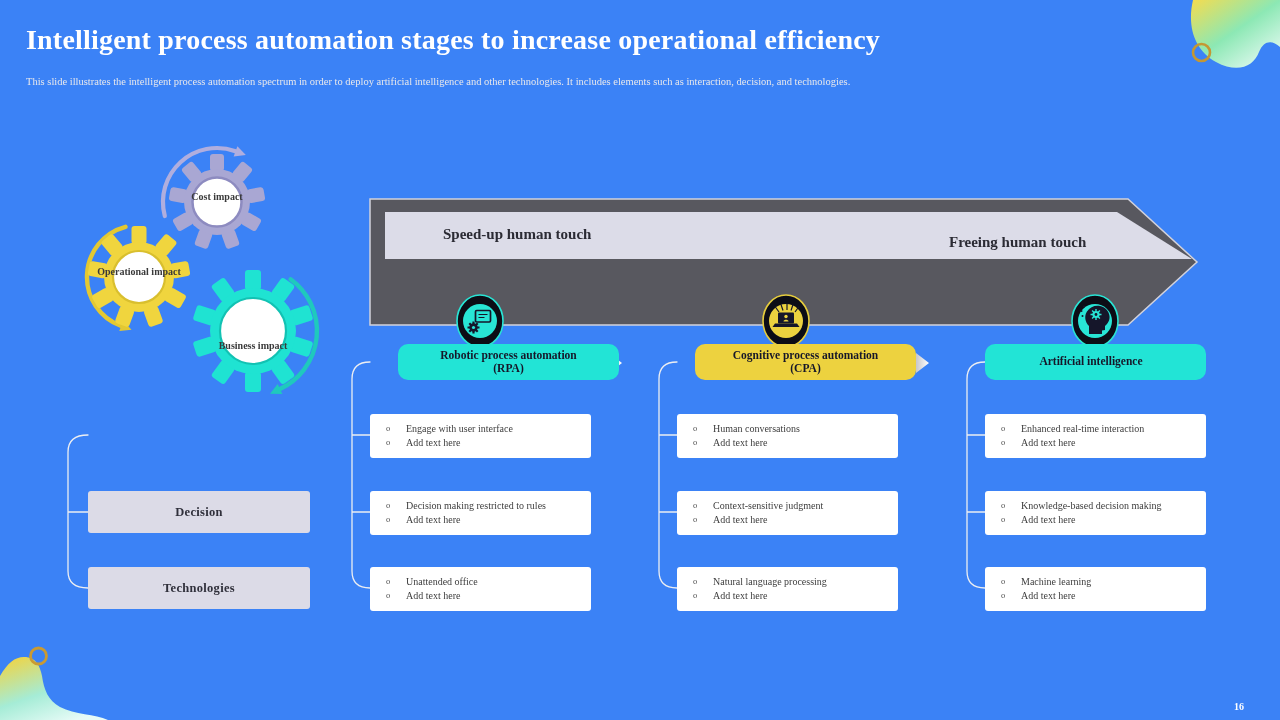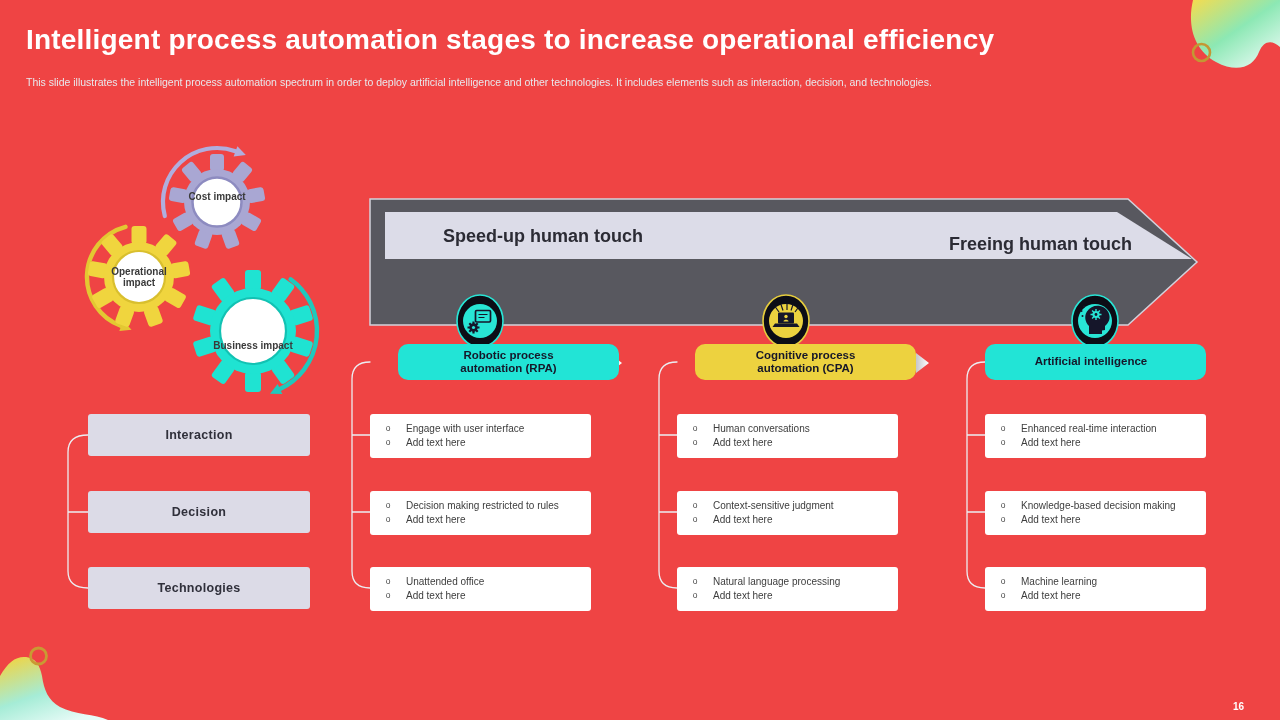--- a/index.html
+++ b/index.html
@@ -1,24 +1,24 @@
 <!DOCTYPE html>
 <html><head>
 <meta charset="utf-8">
 <style>
   html,body{margin:0;padding:0;background:#12131d;}
-  .slide{position:relative;width:1280px;height:720px;background:#ef4444;overflow:hidden;
-         font-family:Liberation Sans, sans-serif;}
+  .slide{position:relative;width:1280px;height:720px;background:#3b82f6;overflow:hidden;
+         font-family:Liberation Serif, serif;}
   .overlay{position:absolute;left:0;top:0;width:1280px;height:720px;}
   .title{position:absolute;left:26px;top:24px;width:1180px;font-size:28px;font-weight:800;
          color:#ffffff;letter-spacing:.2px;}
   .subtitle{position:absolute;left:26px;top:76px;width:1000px;font-size:10.5px;color:#e8e8ec;}
   .gear-label{position:absolute;font-weight:bold;font-size:10px;line-height:11px;color:#3a3a3a;
          text-align:center;}
-  .band-label{position:absolute;top:226px;font-weight:bold;font-size:18px;color:#2b2b34;}
+  .band-label{position:absolute;top:226px;font-weight:bold;font-size:15px;color:#2b2b34;}
   .row-tile{position:absolute;left:88px;width:222px;height:42px;background:#dcdbe7;border-radius:3px;
          display:flex;align-items:center;justify-content:center;font-weight:bold;font-size:12.5px;
          color:#30303b;letter-spacing:.3px;}
   .col-head{position:absolute;width:221px;height:36px;border-radius:10px;display:flex;align-items:center;
          justify-content:center;text-align:center;font-weight:bold;font-size:11.5px;line-height:13.5px;
          color:#161729;padding:0 33px;box-sizing:border-box;}
   .cyan{background:#22e4d6;}
   .yellow{background:#edd23f;}
   .item-box{position:absolute;width:221px;height:44px;background:#ffffff;border-radius:3px;
          color:#3d3d3d;font-size:10px;line-height:13.5px;padding:8px 6px 0 13px;box-sizing:border-box;}
@@ -177,21 +177,20 @@
   <div class="title">Intelligent process automation stages to increase operational efficiency</div>
   <div class="subtitle">This slide illustrates the intelligent process automation spectrum in order to deploy artificial intelligence and other technologies. It includes elements such as interaction, decision, and technologies.</div>
 
   <div class="gear-label" style="left:177px;top:191px;width:80px;">Cost impact</div>
   <div class="gear-label" style="left:94px;top:266px;width:90px;">Operational impact</div>
   <div class="gear-label" style="left:208px;top:340px;width:90px;">Business impact</div>
 
   <div class="band-label" style="left:443px;">Speed-up human touch</div>
   <div class="band-label" style="left:949px;margin-top:8px;">Freeing human touch</div>
 
-  <div class="row-tile" style="top:414px;">Interaction</div>
   <div class="row-tile" style="top:491px;">Decision</div>
   <div class="row-tile" style="top:567px;">Technologies</div>
 
   <div class="col-head cyan" style="left:370px;top:344px;margin-left:28px;">Robotic process automation (RPA)</div>
   <div class="col-head yellow" style="left:695px;top:344px;">Cognitive process automation (CPA)</div>
   <div class="col-head cyan" style="left:985px;top:344px;padding-left:24px;">Artificial intelligence</div>
 
   <div class="item-box" style="left:370px;top:414px;">
     <div class="li">
         <span class="blt">o</span>

